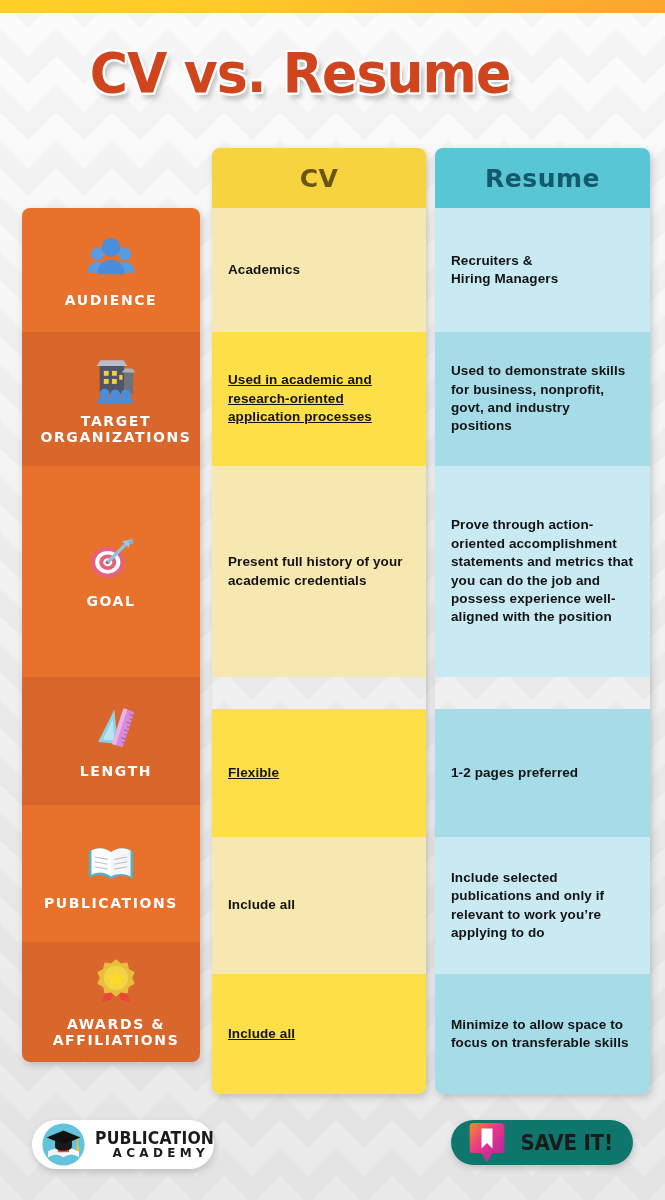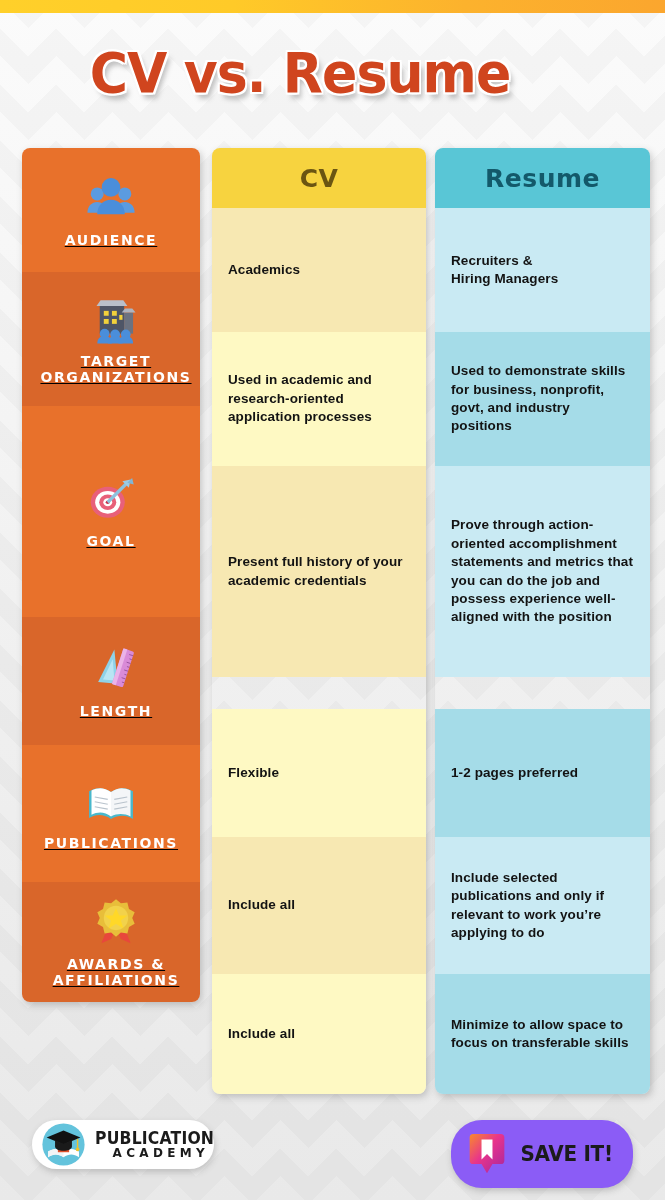--- a/index.html
+++ b/index.html
@@ -62,21 +62,21 @@
   .card {
     height: 100%;
     border-radius: 8px;
     overflow: hidden;
     box-shadow: 2px 3px 7px rgba(90,90,90,0.30);
     display: flex;
     flex-direction: column;
   }
 
   
-  .col-left .card { height: 854px; text-decoration: underline; }
+  .col-left .card { margin-top: 60px; height: 854px; }
 
   
   .head {
     height: 60px;
     display: flex; align-items: center; justify-content: center;
     font-family: "DejaVu Sans", sans-serif;
     font-weight: bold;
     font-size: 25px;
     letter-spacing: 0.5px;
   }
@@ -103,21 +103,21 @@
   .cell {
     display: flex; align-items: center;
     padding: 0 16px;
     font-size: 13.5px;
     font-weight: bold;
     line-height: 1.36;
     color: #131313;
     letter-spacing: 0.1px;
   }
   .cv-a { background: #F7E8B2; }
-  .cv-b { background: #fef9c3; }
+  .cv-b { background: #fde047; text-decoration: underline; }
   .rs-a { background: #C9EAF3; }
   .rs-b { background: #A5DCE8; }
 
   
   .cat {
     display: flex; flex-direction: column;
     align-items: center; justify-content: center;
     gap: 8px;
     padding: 6px 8px;
     text-align: center;
@@ -155,22 +155,22 @@
   .logo-sub {
     font-family: "DejaVu Sans", sans-serif;
     font-weight: bold; font-size: 12px;
     color: #1b1b1b; letter-spacing: 4.3px;
     margin-top: 0; text-align: center;
     padding-left: 2px;
   }
 
   .save-btn {
     position: absolute; right: 32px; top: 1120px;
-    width: 182px; height: 68px;
-    background: #8b5cf6;
+    width: 182px; height: 45px;
+    background: #0f766e;
     border-radius: 31px;
     box-shadow: 1px 3px 6px rgba(100,100,100,0.30);
     display: flex; align-items: center; justify-content: center; gap: 12px;
     cursor: pointer;
   }
   .save-icon { width: 38px; height: 42px; }
   .save-label {
     font-family: "DejaVu Sans", sans-serif;
     font-weight: bold; font-size: 21px;
     color: #1b1b1b; letter-spacing: -0.3px;

